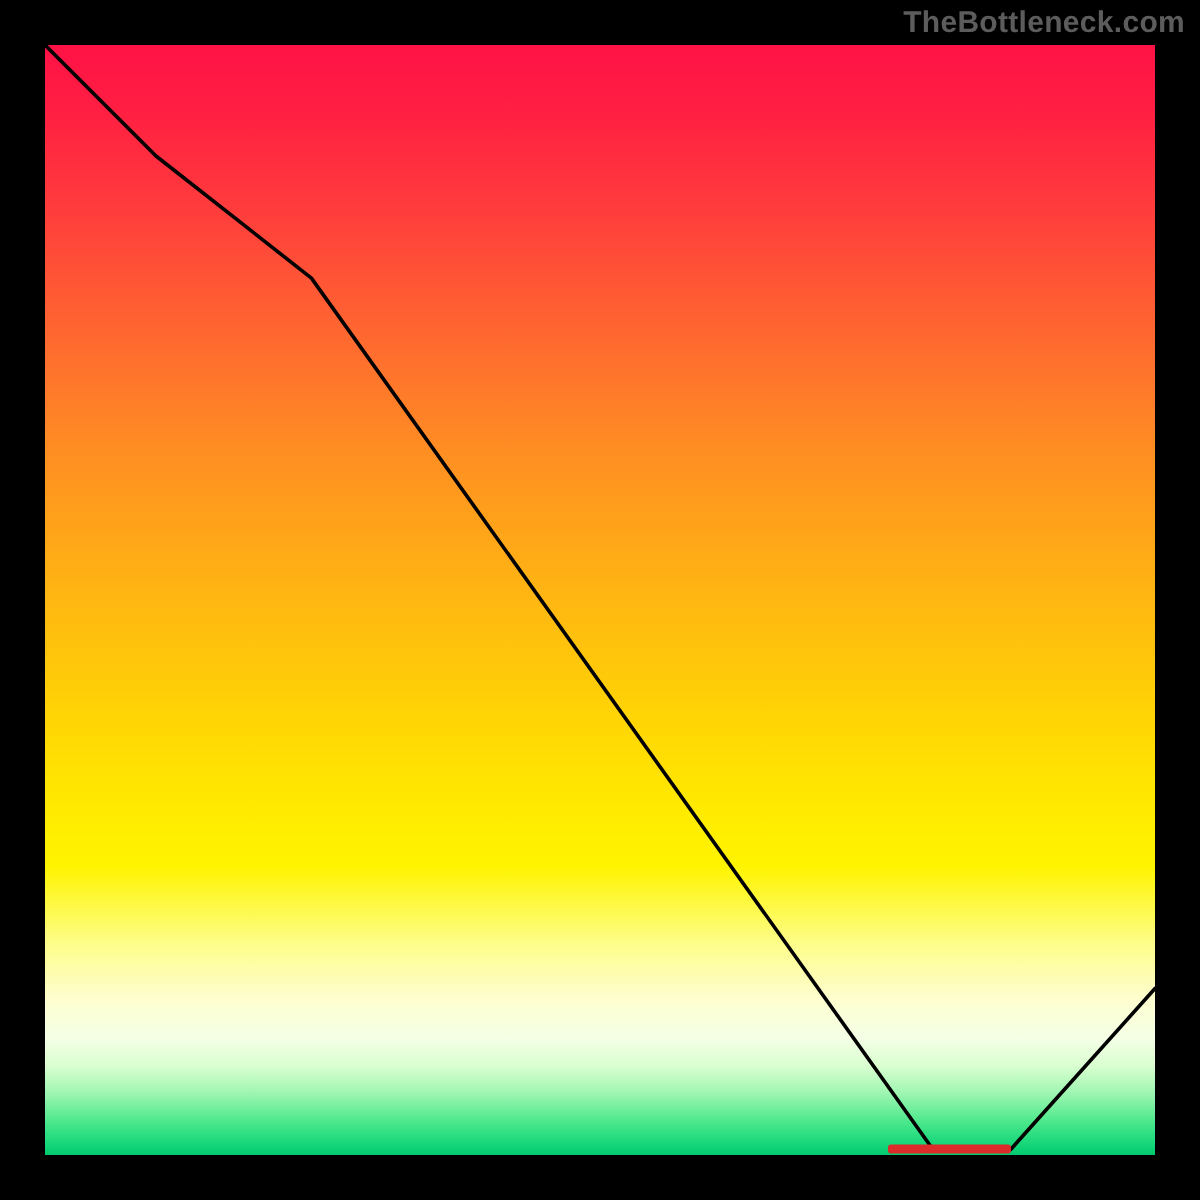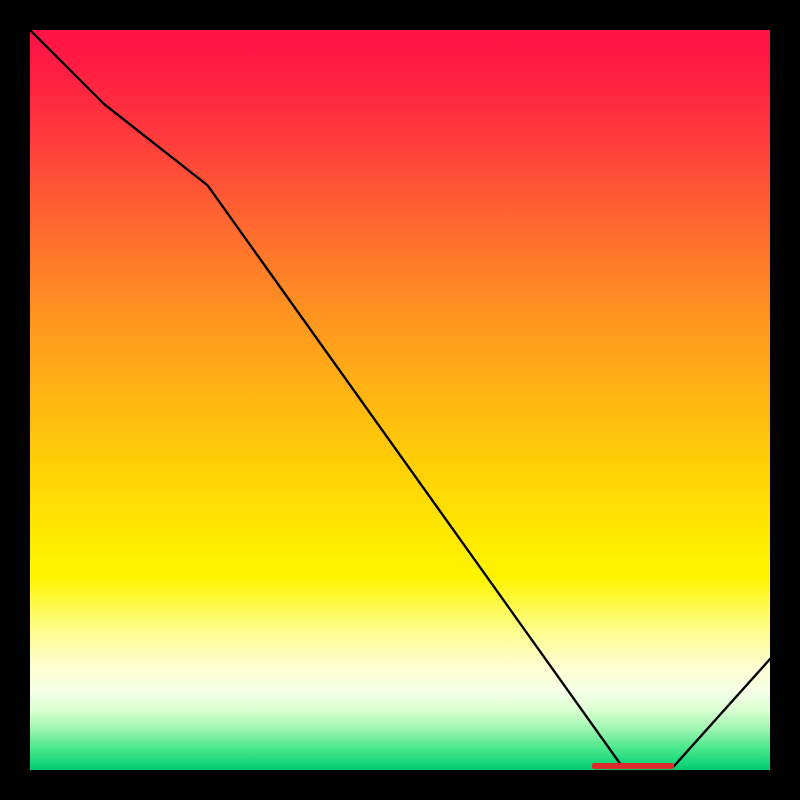--- a/index.html
+++ b/index.html
@@ -69,20 +69,21 @@
     position: absolute;
     height: 6px;
     background: #dd2a2a;
     border-radius: 2px;
   }
 </style>
 </head>
 <body>
 
 <div class="frame">
+  <div class="watermark">TheBottleneck.com</div>
 
   <div class="plot-area">
     <div class="gradient"></div>
 
     <svg class="line" viewBox="0 0 740 740" preserveAspectRatio="none">
       <polyline id="curve-poly" fill="none" stroke="#000" stroke-width="2.4" stroke-linejoin="round" stroke-linecap="round" points="0.0,0.0 74.0,74.0 177.6,155.4 592.0,736.3 643.8,736.3 740.0,629.0"></polyline>
     </svg>
 
     <div id="marker" class="marker" style="left: 562.4px; width: 81.4px; top: 733.3px;"></div>
   </div>

